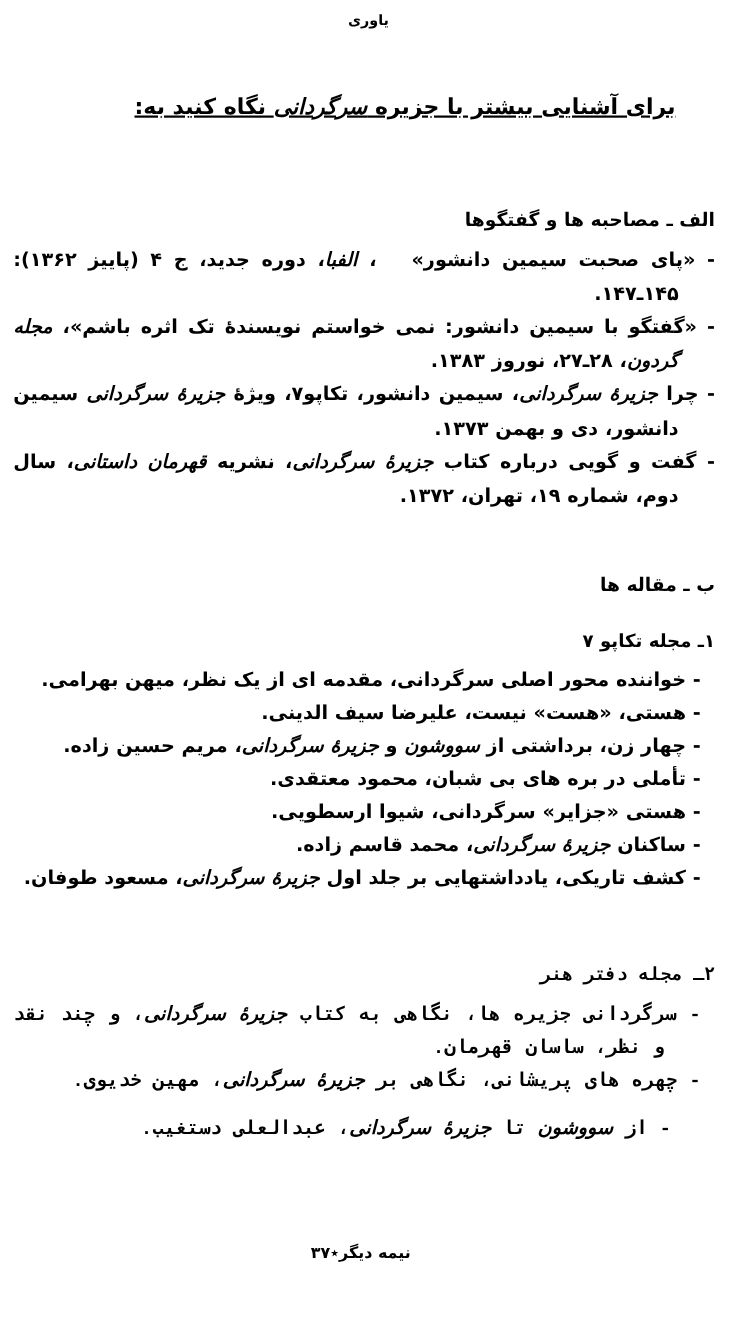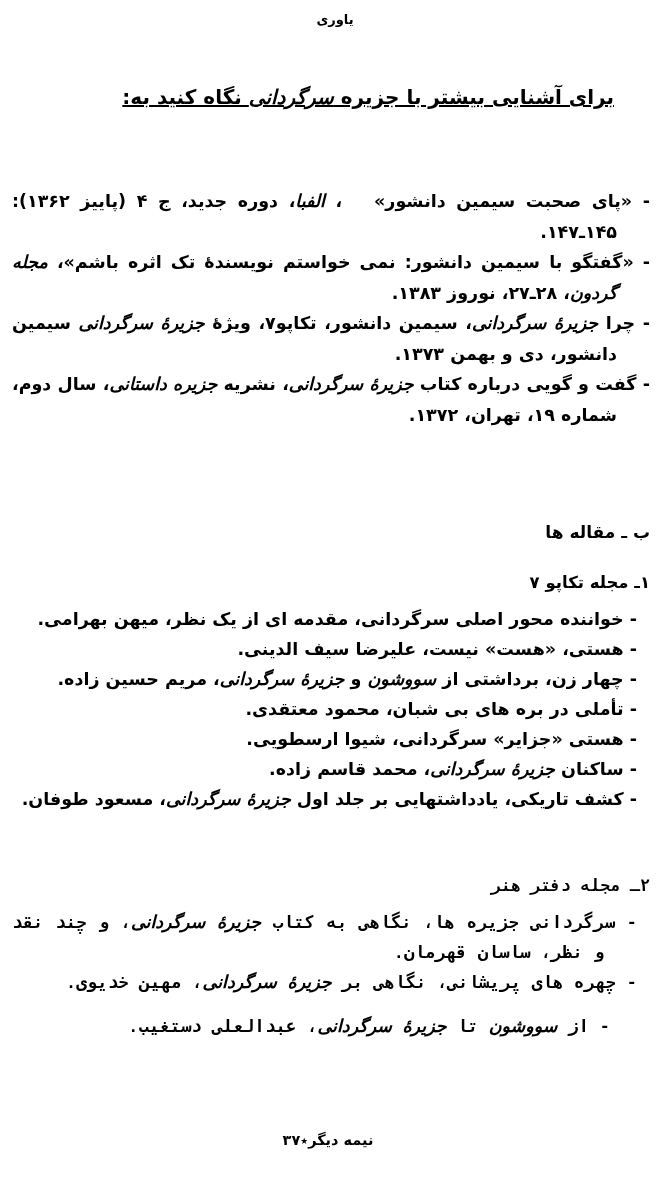--- a/index.html
+++ b/index.html
@@ -59,24 +59,25 @@
 </head>
 <body>
 
 <div class="page">
 
   <div class="running-header">یاوری</div>
 
   <h1 class="title"><span>برای آشنایی بیشتر با جزیره </span><span class="em">سرگردانی</span><span> نگاه کنید به:</span></h1>
 
   <section class="sec sec-a">
+    <h2 class="sec-head">الف ـ مصاحبه ها و گفتگوها</h2>
     <p class="entry"><span>- «پای صحبت سیمین دانشور»&nbsp;&nbsp; ، </span><span class="em">الفبا</span><span>، دوره جدید، ج ۴ (پاییز ۱۳۶۲): ۱۴۵ـ۱۴۷.</span></p>
     <p class="entry"><span>- «گفتگو با سیمین دانشور: نمی خواستم نویسندهٔ تک اثره باشم»، </span><span class="em">مجله گردون</span><span>، ۲۸ـ۲۷، نوروز ۱۳۸۳.</span></p>
     <p class="entry"><span>- چرا </span><span class="em">جزیرهٔ سرگردانی</span><span>، سیمین دانشور، تکاپو۷، ویژهٔ </span><span class="em">جزیرهٔ سرگردانی</span><span> سیمین دانشور، دی و بهمن ۱۳۷۳.</span></p>
-    <p class="entry"><span>- گفت و گویی درباره کتاب </span><span class="em">جزیرهٔ سرگردانی</span><span>، نشریه </span><span class="em">جزیره داستانی</span><span>، سال دوم، شماره ۱۹، تهران، ۱۳۷۲.</span></p>
+    <p class="entry"><span>- گفت و گویی درباره کتاب </span><span class="em">جزیرهٔ سرگردانی</span><span>، نشریه </span><span class="em">قهرمان داستانی</span><span>، سال دوم، شماره ۱۹، تهران، ۱۳۷۲.</span></p>
   </section>
 
   <section class="sec sec-b-h">
     <h2 class="sec-head">ب ـ مقاله ها</h2>
   </section>
 
   <section class="sec sub sub1">
     <h3 class="sub-head">۱ـ مجله تکاپو ۷</h3>
     <p class="entry"><span>- خواننده محور اصلی سرگردانی، مقدمه ای از یک نظر، میهن بهرامی.</span></p>
     <p class="entry"><span>- هستی، «هست» نیست، علیرضا سیف الدینی.</span></p>

